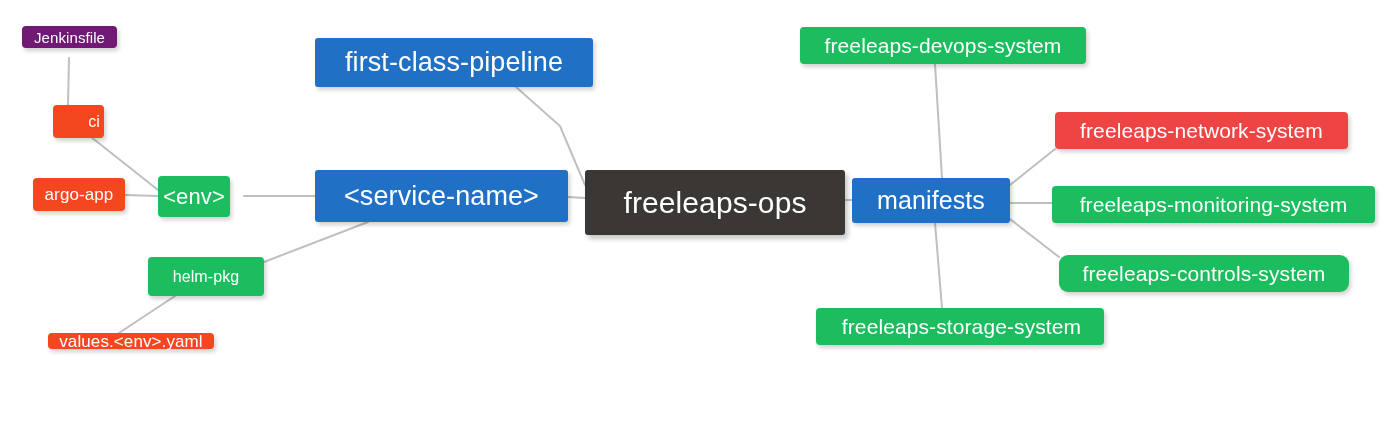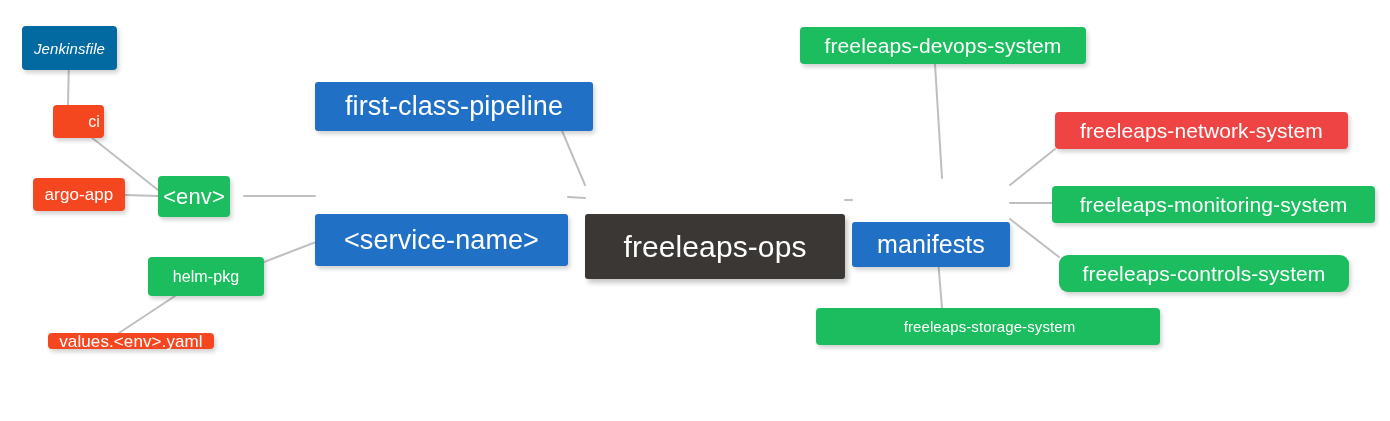--- a/index.html
+++ b/index.html
@@ -45,21 +45,21 @@
     line-height: 1;
     padding: 0 10px;
     box-shadow: 2px 3px 4px rgba(0,0,0,0.18);
     letter-spacing: 0.1px;
   }
   .node.root {
     border-radius: 3px;
     box-shadow: 3px 4px 5px rgba(0,0,0,0.22);
     text-align: center;
   }
-  .node.sharp { border-radius: 3px; margin-top: 44px; }
+  .node.sharp { border-radius: 3px; }
 </style>
 </head>
 <body>
 
 <div id="mindmap">
   <svg id="edge-layer" viewBox="0 0 1390 421" xmlns="http://www.w3.org/2000/svg">
       <path d="M 585,185 L 560,126 L 516,87" class="edge" stroke="#bfbfbf"></path>
       <path d="M 585,198 L 568,197" class="edge" stroke="#bfbfbf"></path>
       <path d="M 845,200 L 852,200" class="edge" stroke="#bfbfbf"></path>
       <path d="M 315,196 L 244,196" class="edge" stroke="#bfbfbf"></path>
@@ -68,21 +68,21 @@
       <path d="M 158,196 L 125,195" class="edge" stroke="#bfbfbf"></path>
       <path d="M 68,105 L 69,58" class="edge" stroke="#bfbfbf"></path>
       <path d="M 175,296 L 119,333" class="edge" stroke="#bfbfbf"></path>
       <path d="M 942,178 L 935,64" class="edge" stroke="#bfbfbf"></path>
       <path d="M 1010,185 L 1055,149" class="edge" stroke="#bfbfbf"></path>
       <path d="M 1010,203 L 1052,203" class="edge" stroke="#bfbfbf"></path>
       <path d="M 1010,219 L 1059,257" class="edge" stroke="#bfbfbf"></path>
       <path d="M 935,223 L 942,308" class="edge" stroke="#bfbfbf"></path>
     </svg>
   <div id="node-layer">
-      <div class="node" style="left: 22px; top: 26px; width: 95px; height: 44px; background: #0369a1; font-size: 15px; color: rgb(255, 255, 255); font-style: italic;">
+      <div class="node" style="left: 22px; top: 26px; width: 95px; height: 22px; background: #701a75; font-size: 15px; color: rgb(255, 255, 255);">
         <span>Jenkinsfile</span>
       </div>
       <div class="node" style="left: 53px; top: 105px; width: 33px; height: 33px; background: rgb(244, 70, 31); font-size: 16px; color: rgb(255, 255, 255); padding-left: 41px;">
         <span>ci</span>
       </div>
       <div class="node" style="left: 33px; top: 178px; width: 92px; height: 33px; background: rgb(244, 70, 31); font-size: 17px; color: rgb(255, 255, 255);">
         <span>argo-app</span>
       </div>
       <div class="node" style="left: 158px; top: 176px; width: 72px; height: 41px; background: rgb(27, 189, 94); font-size: 22px; color: rgb(255, 255, 255);">
         <span>&lt;env&gt;</span>
@@ -110,17 +110,17 @@
       </div>
       <div class="node" style="left: 1055px; top: 112px; width: 293px; height: 37px; background: #ef4444; font-size: 21px; color: rgb(255, 255, 255);">
         <span>freeleaps-network-system</span>
       </div>
       <div class="node" style="left: 1052px; top: 186px; width: 323px; height: 37px; background: rgb(27, 189, 94); font-size: 21px; color: rgb(255, 255, 255); text-align: right;">
         <span>freeleaps-monitoring-system</span>
       </div>
       <div class="node" style="left: 1059px; top: 255px; width: 290px; height: 37px; background: rgb(27, 189, 94); font-size: 21px; color: rgb(255, 255, 255); border-radius: 9px;">
         <span>freeleaps-controls-system</span>
       </div>
-      <div class="node" style="left: 816px; top: 308px; width: 344px; height: 37px; background: rgb(27, 189, 94); font-size: 15px; color: rgb(255, 255, 255); padding-left: 13px;">
+      <div class="node" style="left: 816px; top: 308px; width: 288px; height: 37px; background: rgb(27, 189, 94); font-size: 21px; color: rgb(255, 255, 255); padding-left: 13px;">
         <span>freeleaps-storage-system</span>
       </div>
     </div>
 </div>
 
 </body></html>

